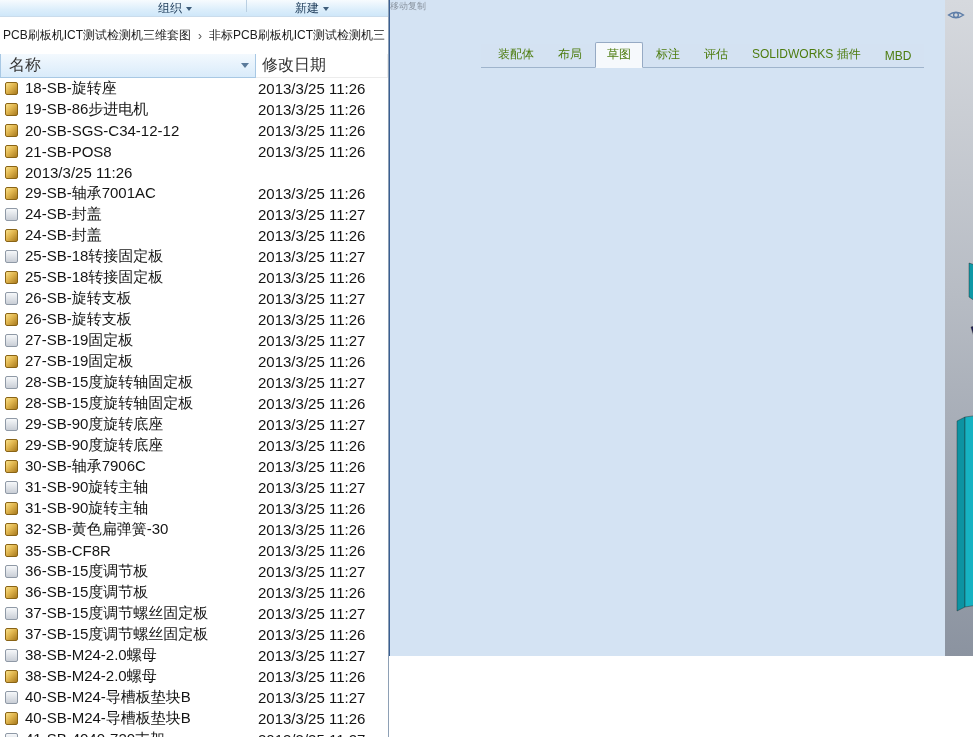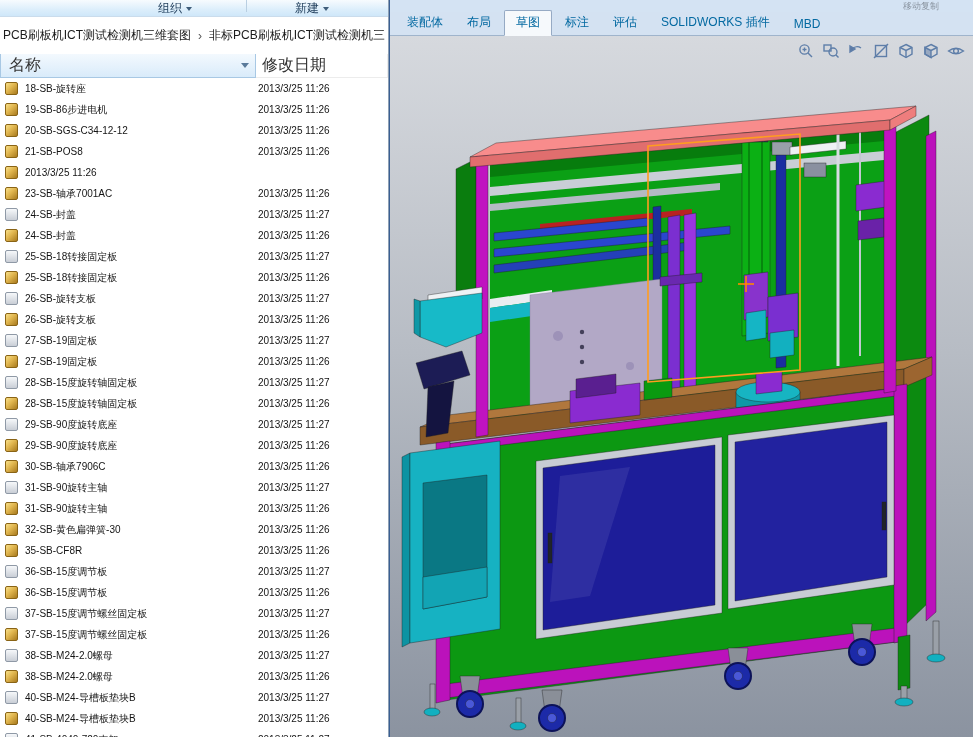--- a/index.html
+++ b/index.html
@@ -22,33 +22,33 @@
   .bc-sep { color:#555; font-size:12px; }
 
   .hdr { height:24px; display:flex; font-size:16px; color:#333; background:#fff; }
   .hdr-name { width:256px; display:flex; align-items:center; justify-content:space-between;
     padding:0 6px 0 8px; background:linear-gradient(#f3f9fe,#d9ebfa);
     border:1px solid #a8c8e4; border-top:none; }
   .hdr-caret { width:0; height:0; border-left:4px solid transparent; border-right:4px solid transparent; border-top:5px solid #5a7a9a; }
   .hdr-date { flex:1; display:flex; align-items:center; padding-left:6px; border-bottom:1px solid #ececec; border-right:1px solid #ececec; }
 
   .file-list { height:659px; overflow:hidden; }
-  .row { height:21px; display:flex; align-items:center; font-size:10px; color:#141414; }
+  .row { height:21px; display:flex; align-items:center; font-size:15px; color:#141414; }
   .row .fic { width:13px; height:13px; margin:0 7px 0 5px; flex:none; border-radius:2px; }
   .icon-part { background:linear-gradient(135deg,#f8e08a 0%,#e0b54e 45%,#a87a1e 100%); border:1px solid #8a6415; }
   .icon-doc  { background:linear-gradient(#f6f8fa,#c9ced6); border:1px solid #8f99a6; }
   .row .name { width:233px; white-space:nowrap; overflow:hidden; }
   .row .date { white-space:nowrap; }
 
   
-  .sw { width:584px; height:737px; display:flex; flex-direction:column; border-left:1px solid #3a5f92; background:#d4e3f3; }
+  .sw { width:584px; height:656px; display:flex; flex-direction:row; border-left:1px solid #3a5f92; background:#d4e3f3;gap:21px; }
   .sw-top { height:12px; display:flex; justify-content:flex-end; align-items:center;
     font-size:9px; color:#8a94a0; padding-right:34px; background:#d4e3f3; }
   .sw-tabs { height:24px; display:flex; align-items:flex-end; padding-left:6px;
-    background:#d4e2f2; border-bottom:1px solid #9fb4cc; font-size:12px; color:#0369a1; }
+    background:#d4e2f2; border-bottom:1px solid #9fb4cc; font-size:12px; color:#4d7c0f;margin-top:44px; }
   .sw-tab { padding:3px 11px 4px; margin-right:2px; cursor:default; }
   .sw-tab.active { background:#f6f9fc; border:1px solid #96aac4; border-bottom:1px solid #f6f9fc;
     border-radius:2px 2px 0 0; margin-bottom:-1px; }
 
   .viewport { position:relative; flex:1; overflow:hidden;
     background:linear-gradient(180deg,#d6d9de 0%,#b7bcc4 45%,#8b93a0 100%); }
   .viewport > svg.model { position:absolute; left:0; top:0; width:583px; height:701px; }
   .hud { position:absolute; top:6px; right:8px; display:flex; gap:7px; }
   .hud-ic { width:18px; height:18px; display:block; opacity:.85; cursor:default; }
   .hud-ic svg { stroke:#4a6fa0; fill:none; stroke-width:1.4; }
@@ -107,21 +107,21 @@
         <span class="fic icon-part"></span>
         <span class="name">21-SB-POS8</span>
         <span class="date">2013/3/25 11:26</span>
       </div>
         <div class="row">
         <span class="fic icon-part"></span>
         <span class="date">2013/3/25 11:26</span>
       </div>
         <div class="row">
         <span class="fic icon-part"></span>
-        <span class="name">23-SB-轴承7001AC</span>
+        <span class="name">29-SB-轴承7001AC</span>
         <span class="date">2013/3/25 11:26</span>
       </div>
         <div class="row">
         <span class="fic icon-doc"></span>
         <span class="name">24-SB-封盖</span>
         <span class="date">2013/3/25 11:27</span>
       </div>
         <div class="row">
         <span class="fic icon-part"></span>
         <span class="name">24-SB-封盖</span>

